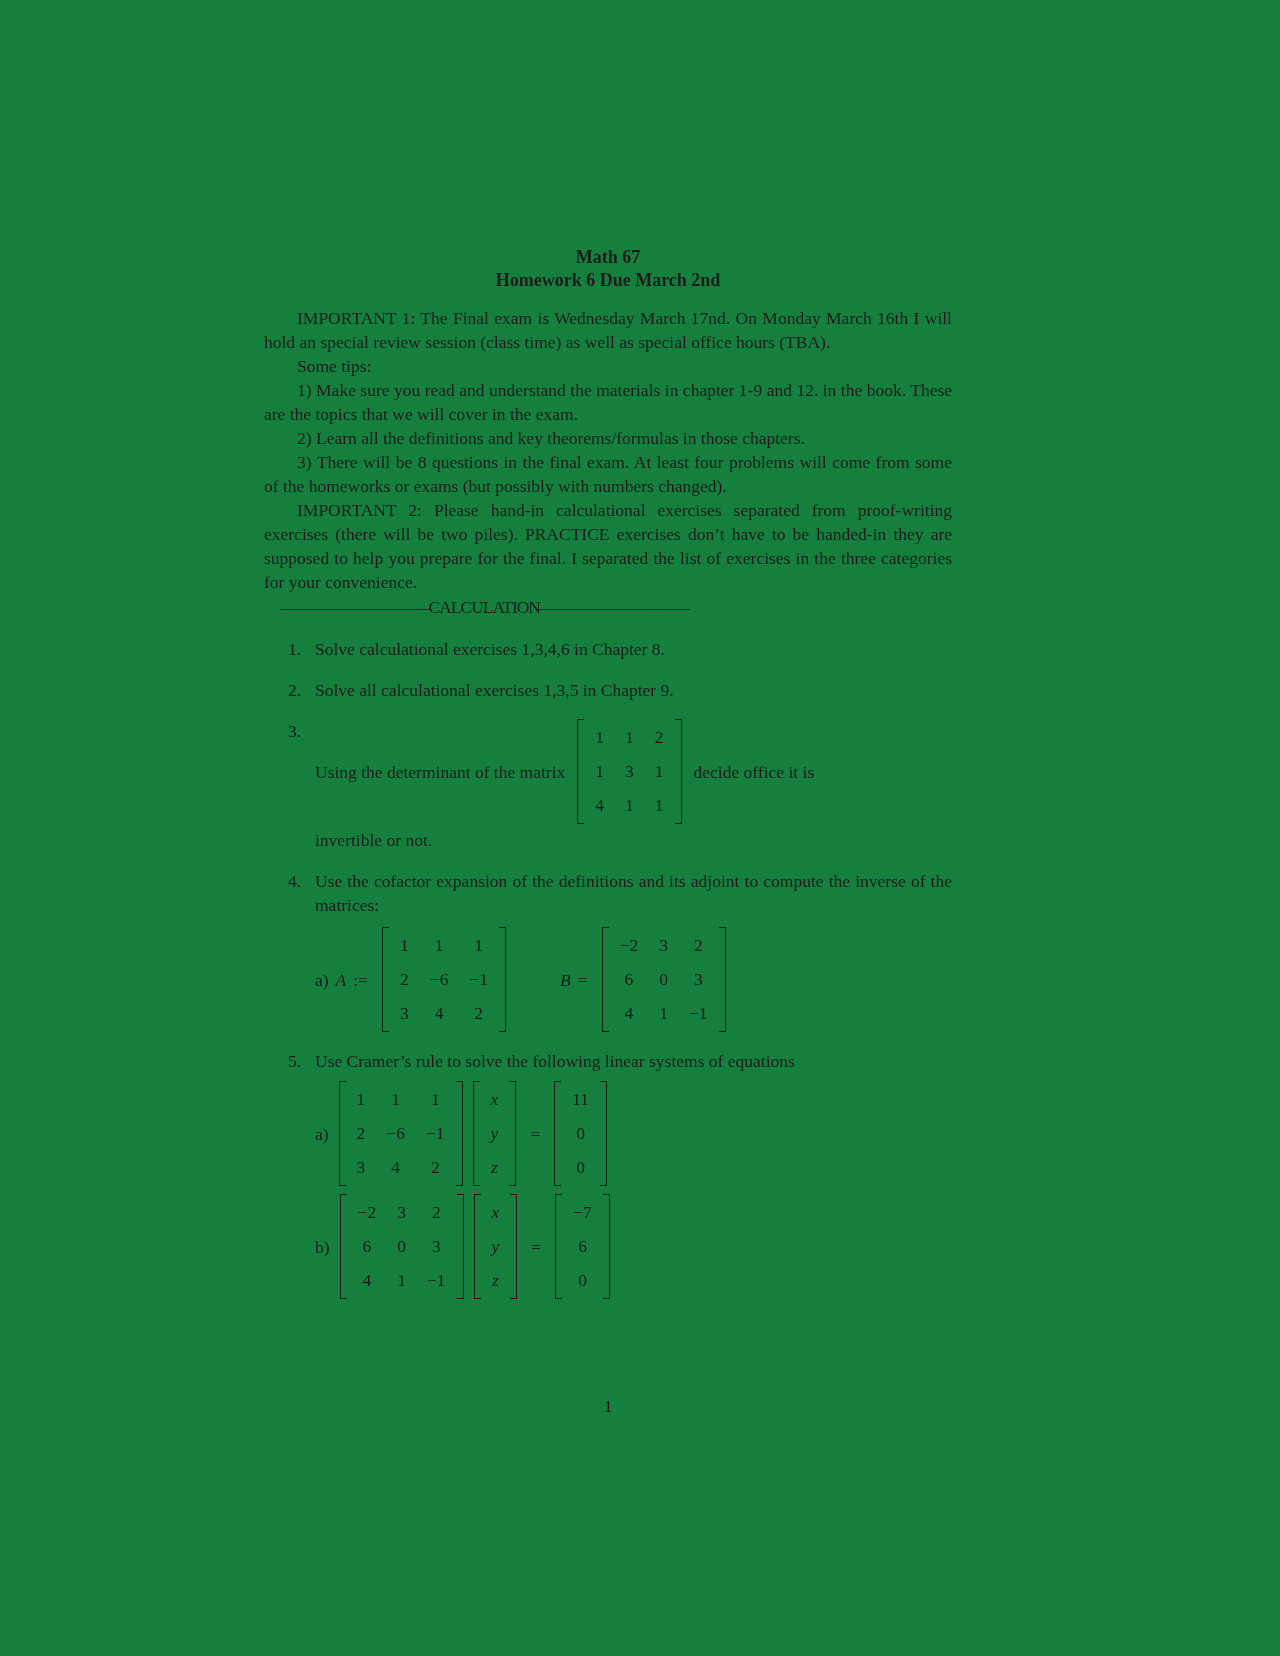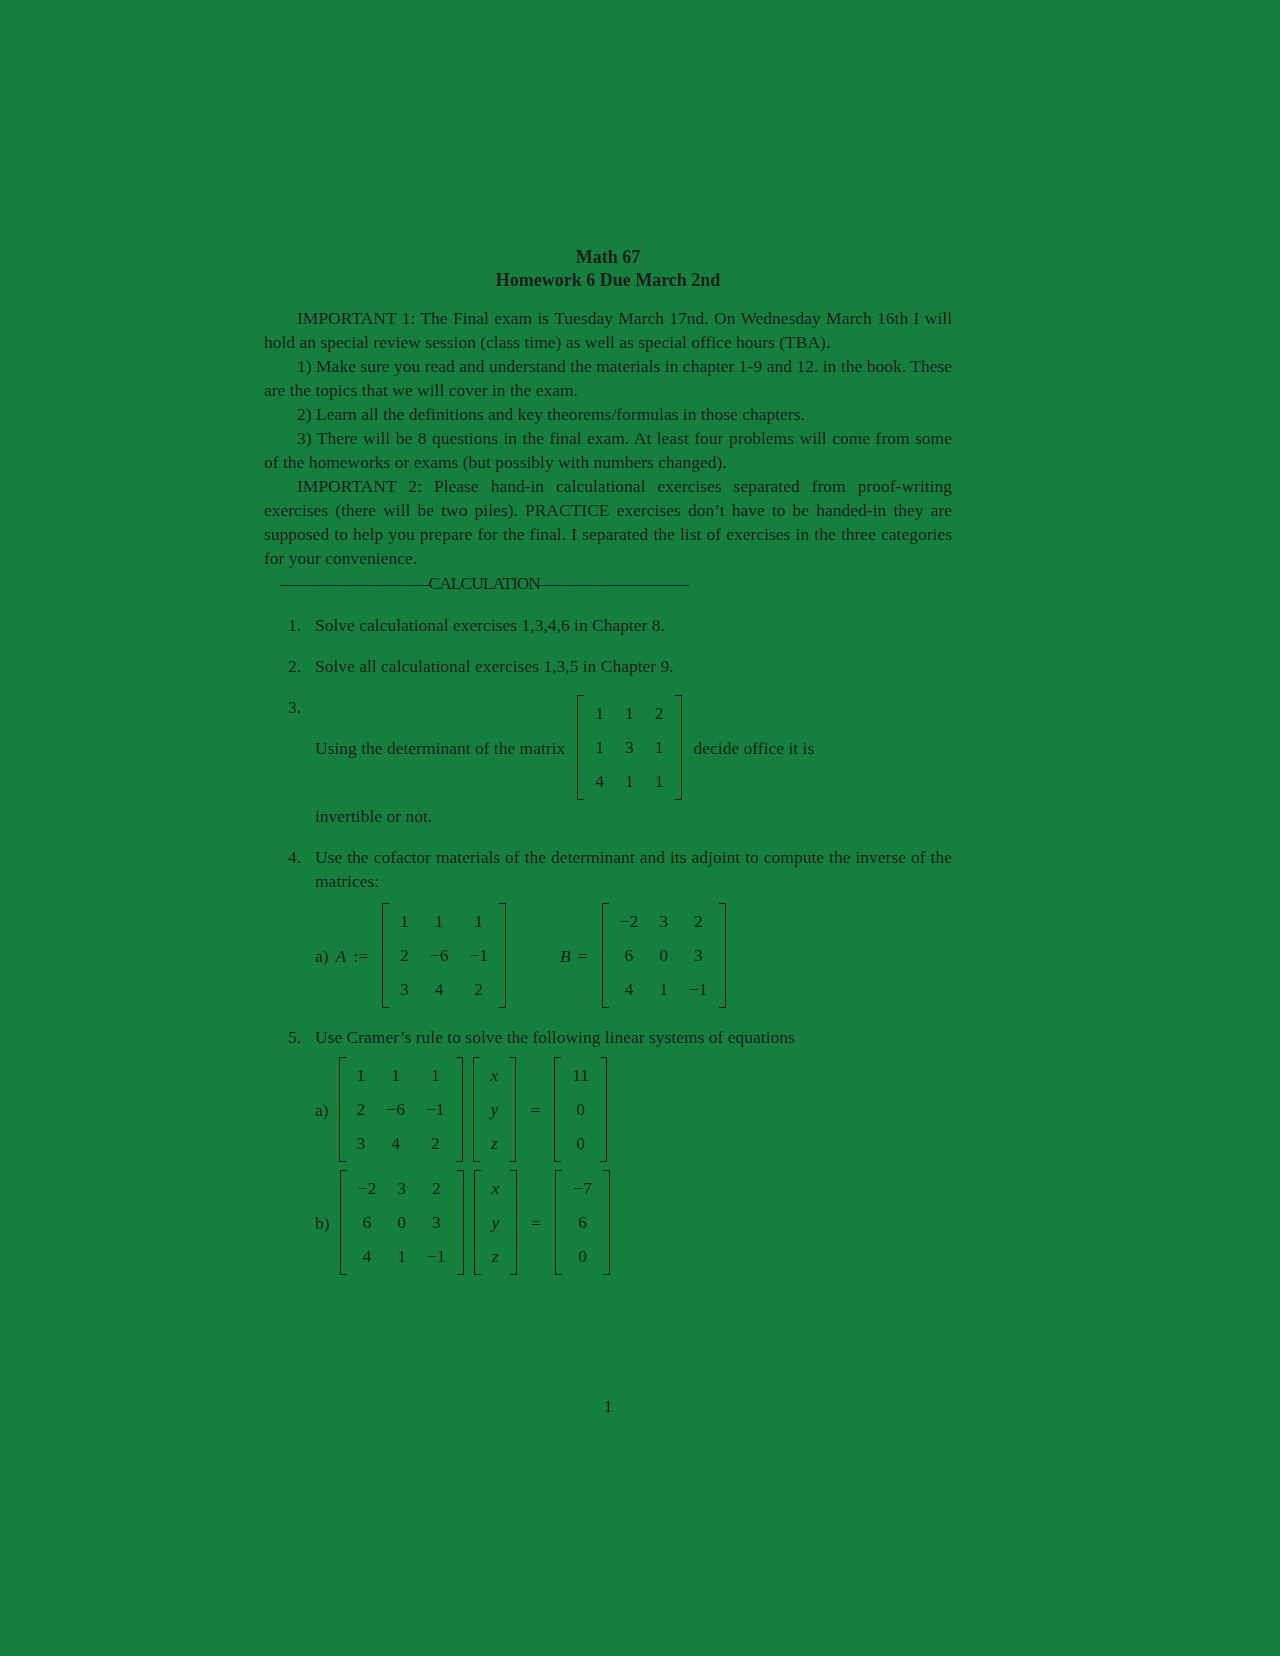--- a/index.html
+++ b/index.html
@@ -96,21 +96,22 @@
 
 <div class="page">
   <div class="content">
 
     <div class="title-block">
       <div class="title-line">Math 67</div>
       <div class="title-line">Homework 6 Due March 2nd</div>
     </div>
 
     <div class="body-text">
-      <p>IMPORTANT 1:  The Final exam is Tuesday March 17nd.  On Wednesday March 16th I will hold an special review session (class time) as well as special office hours (TBA).</p>
+      <p>IMPORTANT 1:  The Final exam is Wednesday March 17nd.  On Monday March 16th I will hold an special review session (class time) as well as special office hours (TBA).</p>
+      <p>Some tips:</p>
       <p>1) Make sure you read and understand the materials in chapter 1-9 and 12. in the book. These are the topics that we will cover in the exam.</p>
       <p>2) Learn all the definitions and key theorems/formulas in those chapters.</p>
       <p>3) There will be 8 questions in the final exam.  At least four problems will come from some of the homeworks or exams (but possibly with numbers changed).</p>
       <p>IMPORTANT 2: Please hand-in calculational exercises separated from proof-writing exercises (there will be two piles). PRACTICE exercises don’t have to be handed-in they are supposed to help you prepare for the final. I separated the list of exercises in the three categories for your convenience.</p>
       <div class="divider">—————————CALCULATION—————————</div>
     </div>
 
     <div class="problems">
 
       <div class="problem">
@@ -145,21 +146,21 @@
             </span>
             <span>decide office it is</span>
           </div>
           <div class="cont-line">invertible or not.</div>
         </div>
       </div>
 
       <div class="problem">
         <div class="problem-num">4.</div>
         <div class="problem-body">
-          <p>Use the cofactor materials of the determinant and its adjoint to compute the inverse of the matrices:</p>
+          <p>Use the cofactor expansion of the definitions and its adjoint to compute the inverse of the matrices:</p>
           <div class="math-row matrices-row">
             <span class="math-label">
               <span>a)</span>
               <span class="mvar">A</span>
               <span>:=</span>
             </span>
             <span class="matrix">
               <span class="bracket bracket-left"></span>
               <span class="matrix-grid" style="grid-template-columns: repeat(3, auto);">
                   <span class="matrix-cell">1</span>

